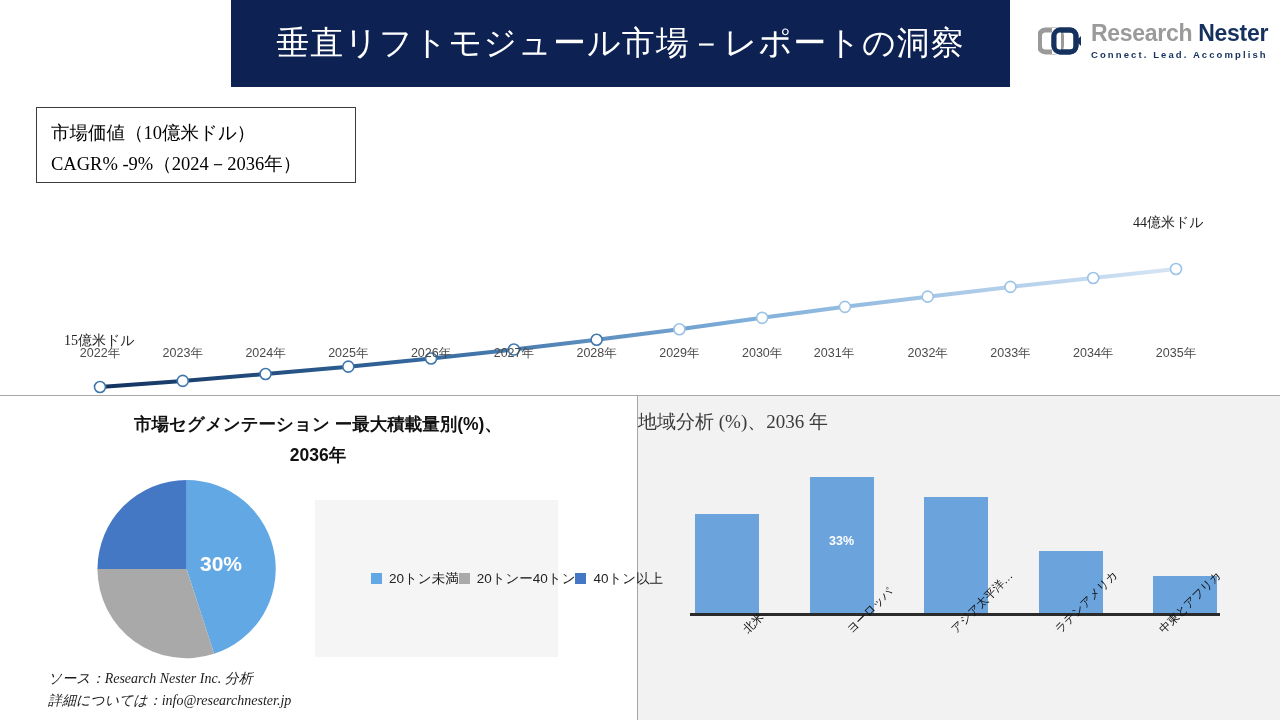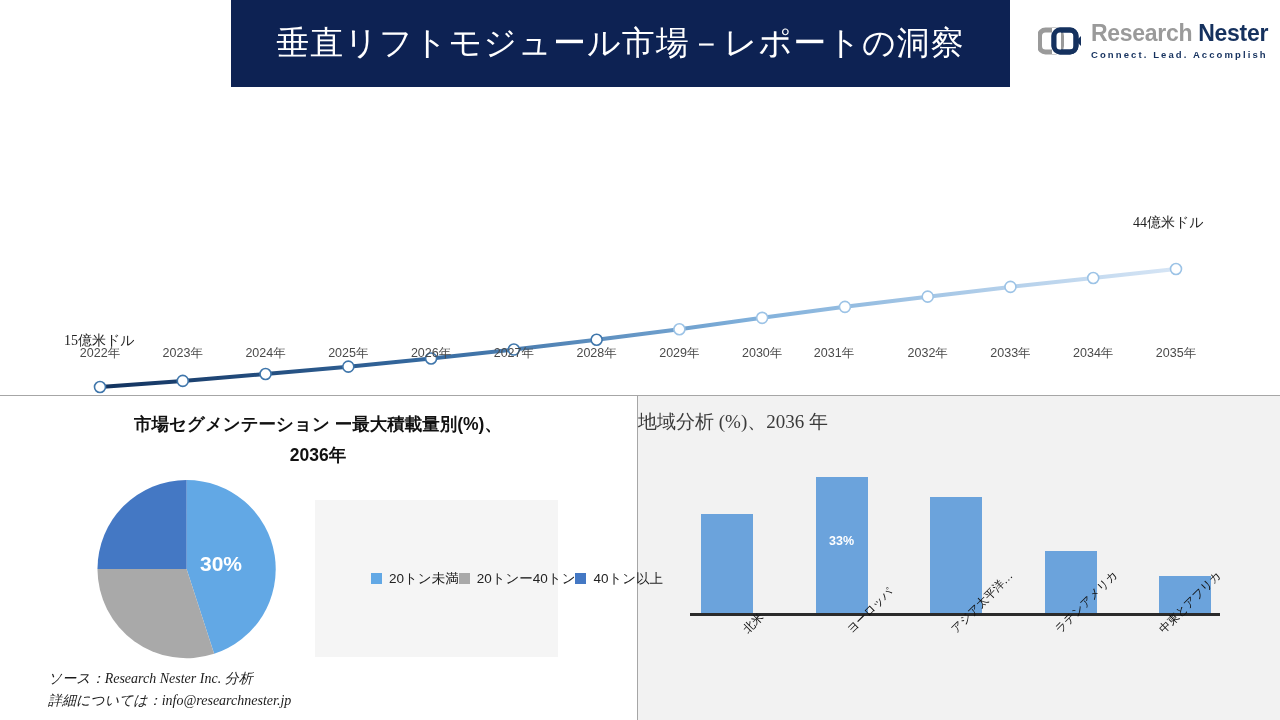--- a/index.html
+++ b/index.html
@@ -121,21 +121,21 @@
   .bar-title {
     position: absolute; left: 0; top: 13px; width: 642px; 
     font-family: "Liberation Serif", serif; font-size: 19px; color: #3a3a3a;
   }
   .bar-area {
     position: absolute; left: 58px; top: 60px; width: 520px; height: 157px;
     display: flex; align-items: flex-end; justify-content: space-between;
   }
   .bar-col { width: 62px; display: flex; flex-direction: column; align-items: center;
              justify-content: flex-end; height: 100%; position: relative; }
-  .bar { width: 52px; background: #6ba3dc; position: relative; }
+  .bar { width: 64px; background: #6ba3dc; position: relative; }
   .bar-lb {
     position: absolute; left: 0; right: 0; top: 42%;
     text-align: center; color: #ffffff; font-size: 12.5px; font-weight: 700;
   }
   .bar-baseline {
     position: absolute; left: 52px; top: 217px; width: 530px; height: 3px;
     background: #2b2b2b;
   }
   .bar-xlabels { position: absolute; left: 58px; top: 222px; width: 520px; height: 90px; }
   .bar-xlab {
@@ -164,20 +164,24 @@
       <div class="logo-line1">
         <span class="w1">Research</span>
         <span class="w2">Nester</span>
       </div>
       <div class="logo-line2">Connect. Lead. Accomplish</div>
     </div>
   </div>
 
   <div class="top-section">
 
+    <div class="value-box">
+      <div>市場価値（10億米ドル）</div>
+      <div>CAGR% -9%（2024－2036年）</div>
+    </div>
 
     <div class="lbl-start">15億米ドル</div>
     <div class="lbl-end">44億米ドル</div>
 
     <svg class="line-svg" viewBox="0 0 1280 308">
       <defs>
         <linearGradient id="lineGrad" x1="0" y1="0" x2="1" y2="0">
           <stop offset="0%" stop-color="#12325e"></stop>
           <stop offset="30%" stop-color="#35699f"></stop>
           <stop offset="60%" stop-color="#7fafda"></stop>

